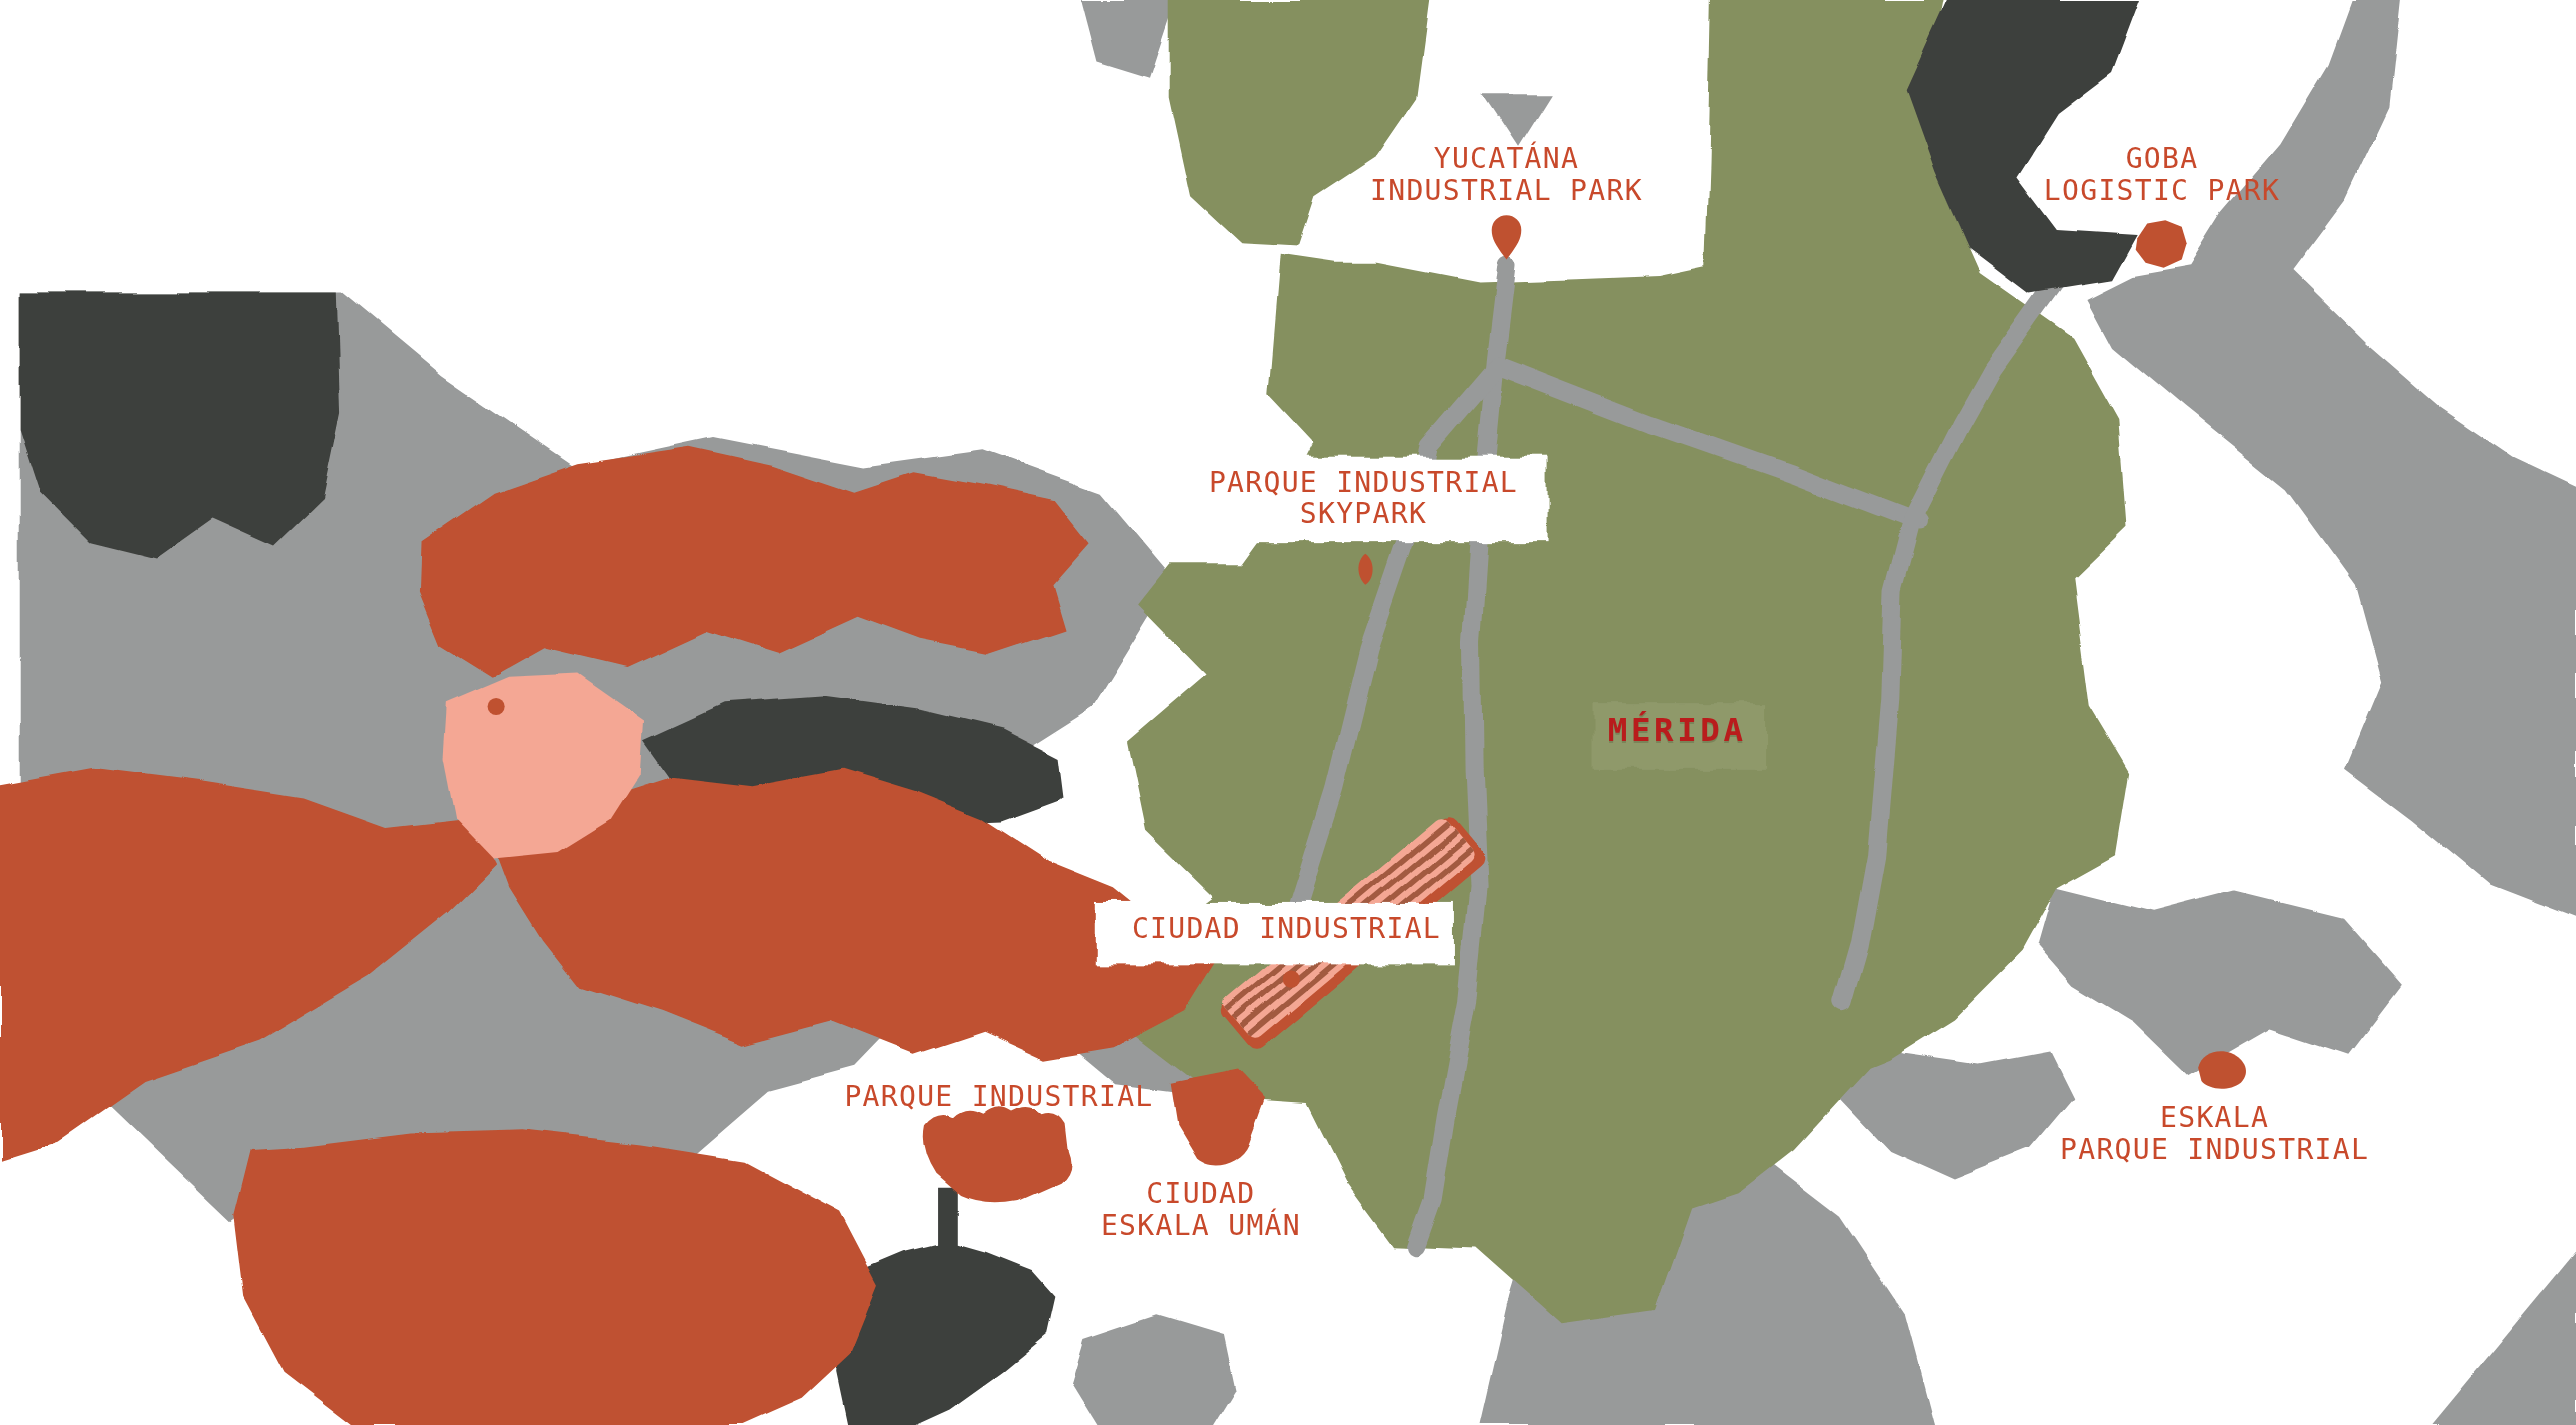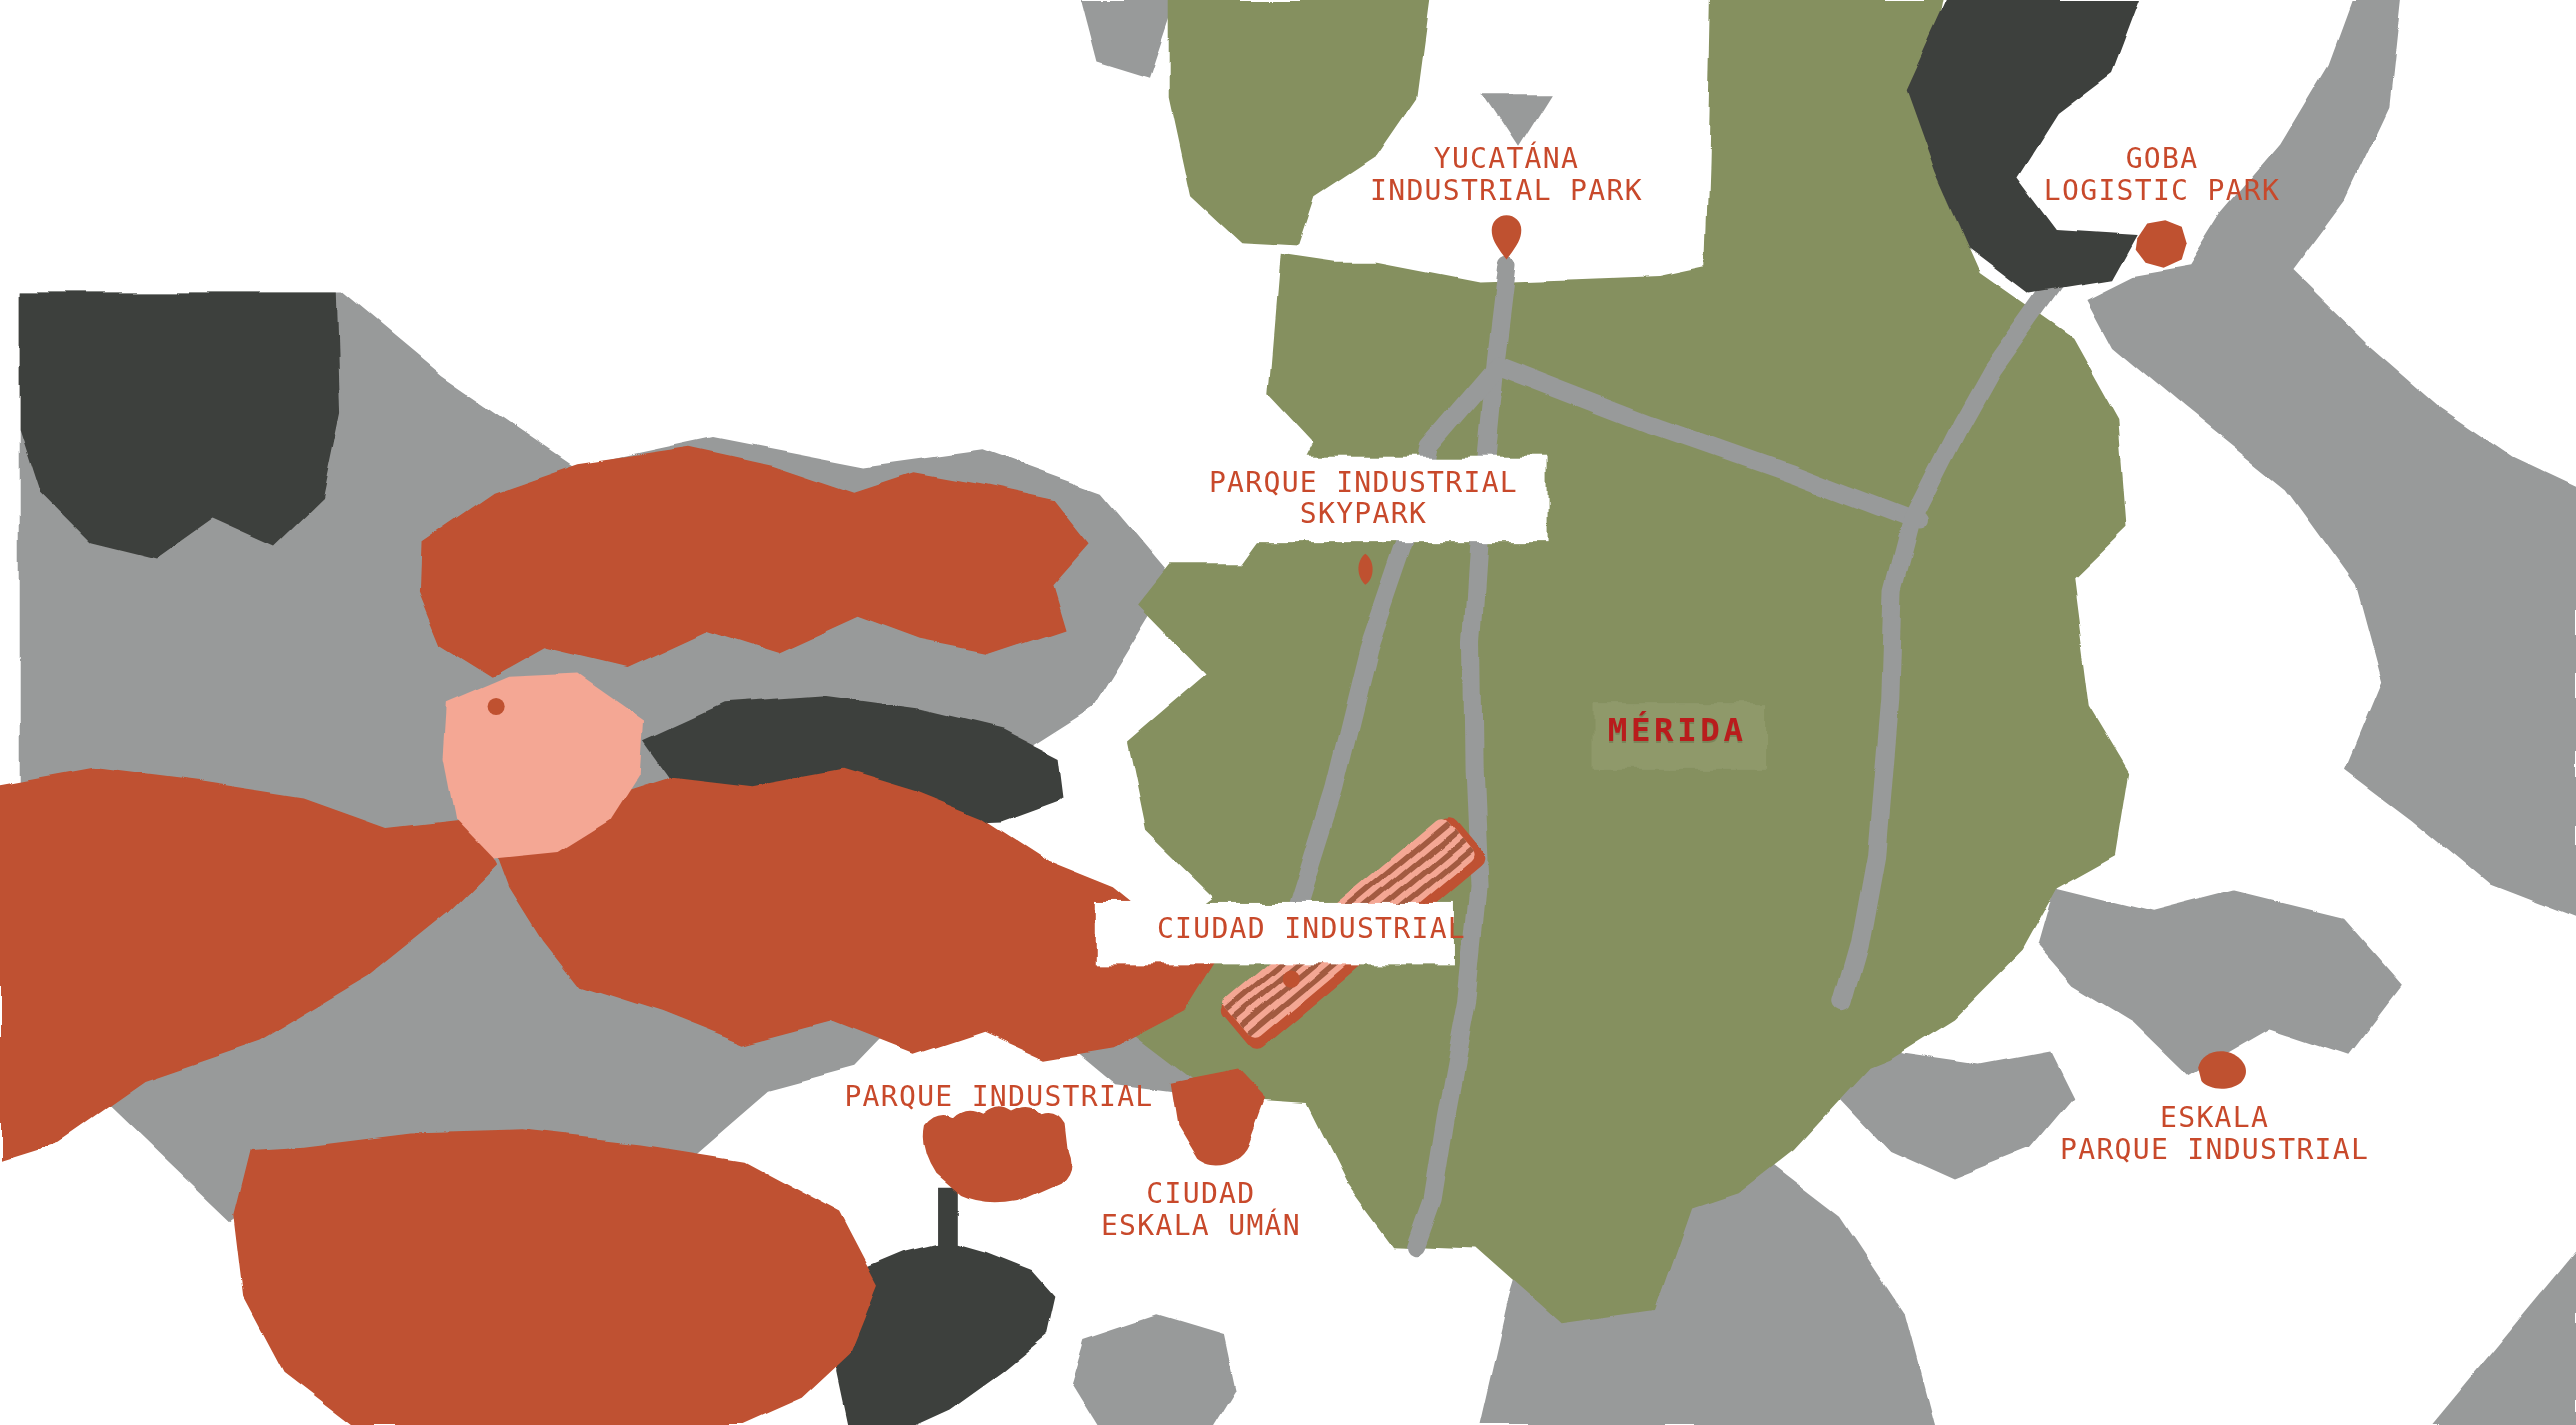--- a/index.html
+++ b/index.html
@@ -135,21 +135,21 @@
 
   <div class="map-label" style="left:52.93%; top:32.72%;">
     <div>PARQUE INDUSTRIAL</div>
     <div>SKYPARK</div>
   </div>
 
   <div class="map-label city" style="left:65.11%; top:50.12%;">
     <div>MÉRIDA</div>
   </div>
 
-  <div class="map-label" style="left:49.94%; top:64.06%;margin-left:25px;">
+  <div class="map-label" style="left:49.94%; top:64.06%;">
     <div>CIUDAD INDUSTRIAL</div>
   </div>
 
   <div class="map-label" style="left:38.78%; top:75.81%;">
     <div>PARQUE INDUSTRIAL</div>
   </div>
 
   <div class="map-label" style="left:46.62%; top:82.60%;">
     <div>CIUDAD</div>
     <div>ESKALA UMÁN</div>

